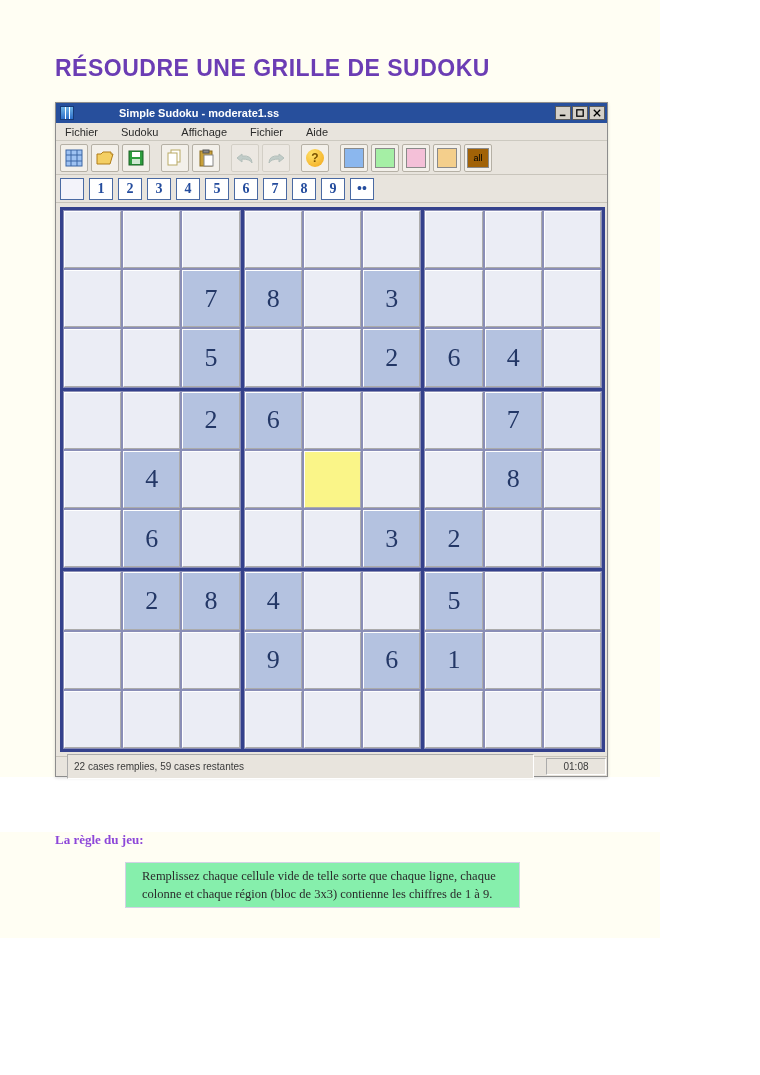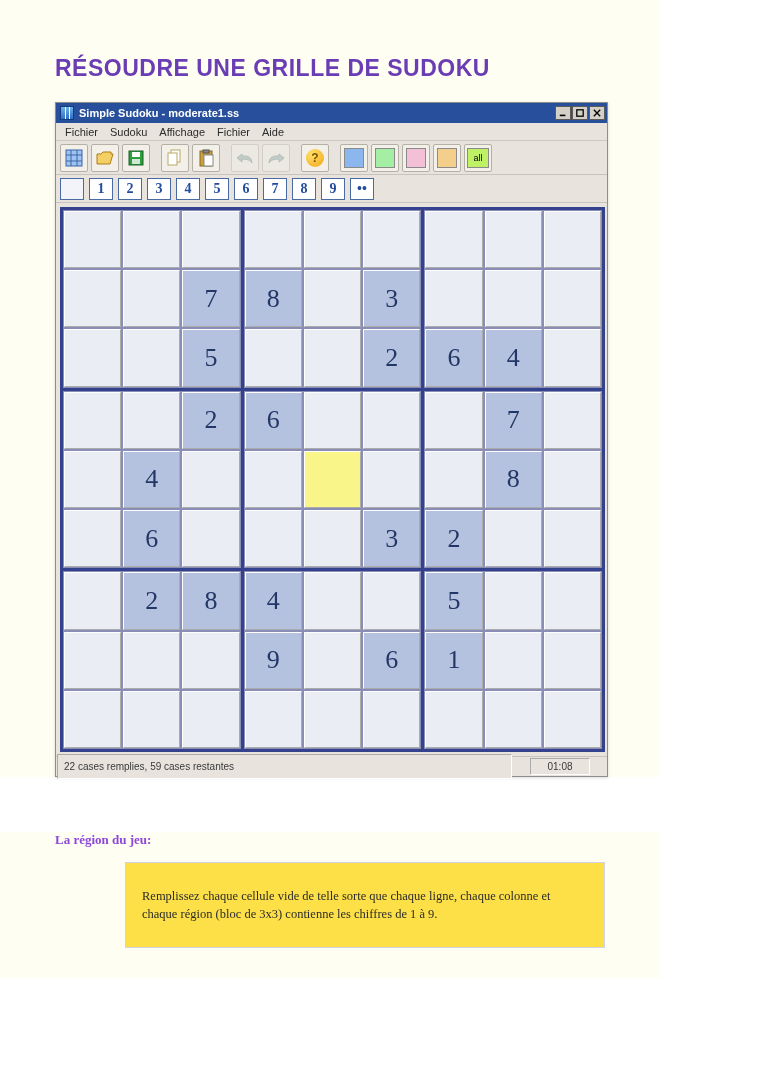--- a/index.html
+++ b/index.html
@@ -31,20 +31,21 @@
   }
   .titlebar {
     display: flex;
     align-items: center;
     height: 20px;
     background: linear-gradient(#274f9c, #274f9c);
     color: #fff;
     font-size: 11px;
     font-weight: 700;
     padding: 0 2px 0 4px;
+    gap: 40px;
   }
   .titlebar .app-icon {
     width: 14px; height: 14px;
     background: linear-gradient(#6fb4e6,#2c6ec9);
     border: 1px solid #163a77;
     margin-right: 5px;
     position: relative;
   }
   .titlebar .app-icon::before,
   .titlebar .app-icon::after {
@@ -56,21 +57,21 @@
   .win-btns { display:flex; gap:1px; }
   .win-btn {
     width:16px;height:14px;background:#d4d0c8;border:1px solid #5a5a5a;
     display:flex;align-items:center;justify-content:center;
     font-size:10px;font-weight:700;color:#000;font-family:Arial;
     line-height:1;
   }
   .win-btn svg { width:8px;height:8px; }
   .menubar {
     background:#e8e4dd;height:18px;display:flex;
-    font-size:11px;color:#2b2b2b;padding:0 4px;gap:2px;
+    font-size:11px;color:#2b2b2b;padding:0 4px;gap:13px;
     align-items:center;border-bottom:1px solid #ccc9c0;
   }
   .menu-item{padding:1px 5px;cursor:default;}
   .toolbar {
     background:#e8e4dd;height:34px;display:flex;align-items:center;
     padding:0 4px;gap:3px;border-bottom:1px solid #c8c4bb;
   }
   .tool-btn {
     width:28px;height:28px;border:1px solid #b5b0a5;background:#f3f0ea;
     display:flex;align-items:center;justify-content:center;
@@ -81,21 +82,21 @@
   .folder-ico{width:18px;height:14px;}
   .save-ico{width:16px;height:16px;}
   .copy-ico,.paste-ico{width:16px;height:18px;}
   .undo-ico,.redo-ico{width:18px;height:12px;}
   .help-ico{width:18px;height:18px;border-radius:50%;background:radial-gradient(circle at 35% 30%,#ffe26a,#f2a516);display:flex;align-items:center;justify-content:center;color:#7a5200;font-weight:700;font-size:12px;}
   .swatch{width:20px;height:20px;border:1px solid #8a8a8a;}
   .swatch-blue{background:#8bb7ee;}
   .swatch-green{background:#a5efa5;}
   .swatch-pink{background:#f4c0d8;}
   .swatch-orange{background:#f4cf8c;}
-  .all-btn{width:22px;height:20px;border:1px solid #8a8a8a;background:#bef264;font-size:9px;display:flex;align-items:center;justify-content:center;}
+  .all-btn{width:22px;height:20px;border:1px solid #8a8a8a;background:#a16207;font-size:9px;display:flex;align-items:center;justify-content:center;}
   .numbar{
     background:#e8e4dd;height:28px;display:flex;align-items:center;
     gap:5px;padding:0 4px;border-bottom:1px solid #c8c4bb;
   }
   .num-btn{
     width:24px;height:22px;border:1px solid #4a6aa3;background:#fff;
     display:flex;align-items:center;justify-content:center;
     color:#244c9d;font-weight:700;font-size:14px;font-family:Verdana;
   }
   .num-blank{background:#f3f3fa;}
@@ -121,37 +122,37 @@
     border:1px outset #fff;
     display:flex;align-items:center;justify-content:center;
     font-family:Verdana;font-size:26px;color:#233766;font-weight:400;
   }
   .cell.given{background:#b4c2e0;}
   .cell.selected{background:#faf588;}
   .statusbar{
     background:#e8e4dd;height:20px;display:flex;align-items:center;
     font-size:10px;color:#3a3a3a;border-top:1px solid #c8c4bb;
   }
-  .status-left{flex:1;padding:0 6px;border:1px inset #fff;margin:1px;background:#e8e4dd;height:25px;display:flex;align-items:center;}
-  .status-right{width:60px;text-align:center;padding:0 6px;border:1px inset #fff;margin:17px;background:#e8e4dd;height:17px;display:flex;align-items:center;justify-content:center;}
+  .status-left{flex:1;padding:0 6px;border:1px inset #fff;margin:11px;background:#e8e4dd;height:25px;display:flex;align-items:center;}
+  .status-right{width:60px;text-align:center;padding:0 6px;border:1px inset #fff;margin:1px;background:#e8e4dd;height:17px;display:flex;align-items:center;justify-content:center;}
   
   .rules-section{
     margin-top:55px;
     width:660px;
     padding:0 40px 30px 55px;
     background:#fffef3;
   }
   .rules-title{
     color:#8d47d9;font-weight:700;font-size:13px;
     margin-bottom:14px;font-family:Verdana;
   }
   .rules-box{
-    margin-left:70px;width:480px;
-    background:#fde047;border:1px solid #d2d2e4;
-    padding:24px 16px;font-size:12.5px;color:#2b2b2b;
+    margin-left:70px;width:395px;
+    background:#86efac;border:1px solid #d2d2e4;
+    padding:4px 16px;font-size:12.5px;color:#2b2b2b;
     line-height:1.45;font-family:Verdana;
   }
 </style>
 </head>
 <body>
 
 <div class="doc">
   <h1 class="doc-title">RÉSOUDRE UNE GRILLE DE SUDOKU</h1>
 
   <div class="app">
@@ -375,15 +376,15 @@
     </div>
 
     <div class="statusbar">
       <div class="status-left">22 cases remplies, 59 cases restantes</div>
       <div class="status-right">01:08</div>
     </div>
   </div>
 </div>
 
 <div class="rules-section">
-  <div class="rules-title">La région du jeu:</div>
+  <div class="rules-title">La règle du jeu:</div>
   <div class="rules-box">Remplissez chaque cellule vide de telle sorte que chaque ligne, chaque colonne et chaque région (bloc de 3x3) contienne les chiffres de 1 à 9.</div>
 </div>
 
 </body></html>

